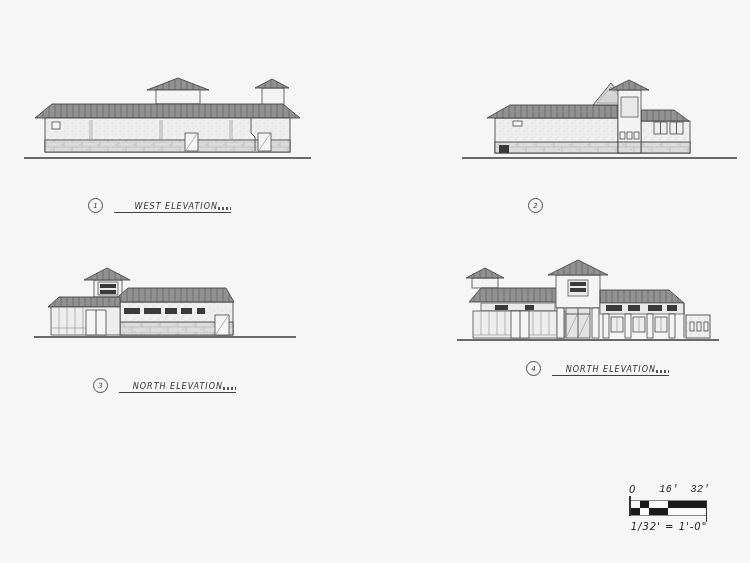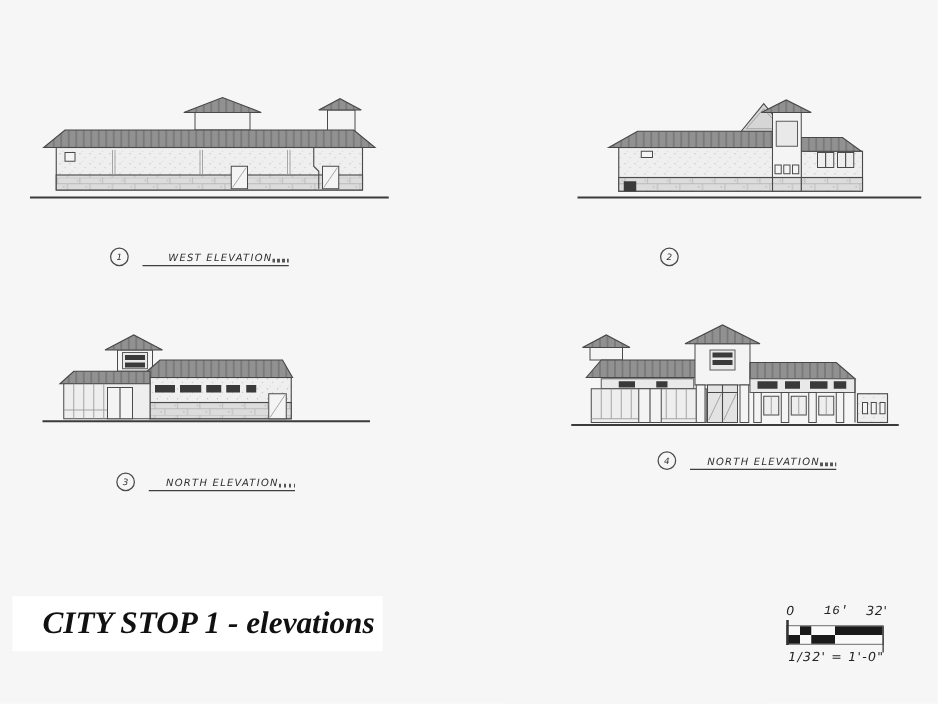--- a/index.html
+++ b/index.html
@@ -55,21 +55,21 @@
     font-family:"Liberation Serif", serif; font-weight:bold; font-style:italic;
     font-size:25px; color:#111; white-space:nowrap;
   }
 
   
   .scalebar{ position:absolute; left:628px; top:484px; width:82px; }
   .sb-ticks{ position:relative; height:16px; font-size:10px; color:#222;
              font-style:italic; letter-spacing:0.5px;}
   .sb-t0 { position:absolute; left:1px;  top:0; }
   .sb-t16{ position:absolute; left:50%;  top:0; transform:translateX(-50%);font-family:Liberation Mono, monospace; }
-  .sb-t32{ position:absolute; right:0;   top:0; }
+  .sb-t32{ position:absolute; right:0;   top:0;font-family:Liberation Mono, monospace; }
   .sb-bar{ position:relative; width:76px; height:14px; margin-left:1px;
            border:0.5px solid #888; background:#f9f9f9; }
   .sb-seg{ position:absolute; }
   .sb-tickline{ position:absolute; width:1.5px; background:#333; }
   .sb-note{ margin-top:5px; width:82px; text-align:center; font-size:10px;
             font-style:italic; letter-spacing:1px; color:#222; white-space:nowrap;}
 </style>
 </head>
 <body>
 
@@ -279,23 +279,20 @@
   </div>
 
   <div class="elev-label" style="left:526px; top:361px;">
     <span class="elev-num">4</span>
     <span class="elev-line">
       <span class="elev-text">NORTH ELEVATION</span>
       <span class="elev-note"></span>
     </span>
   </div>
 
-  <div class="titleblock">
-    <div class="title-text">CITY STOP 1 - elevations</div>
-  </div>
 
   <div class="scalebar">
     <div class="sb-ticks">
       <span class="sb-t0">0</span>
       <span class="sb-t16">16'</span>
       <span class="sb-t32">32'</span>
     </div>
     <div class="sb-bar">
 
       <div class="sb-seg" style="left:9.5px; top:0; width:9.5px; height:7px; background:#1a1a1a;"></div>

